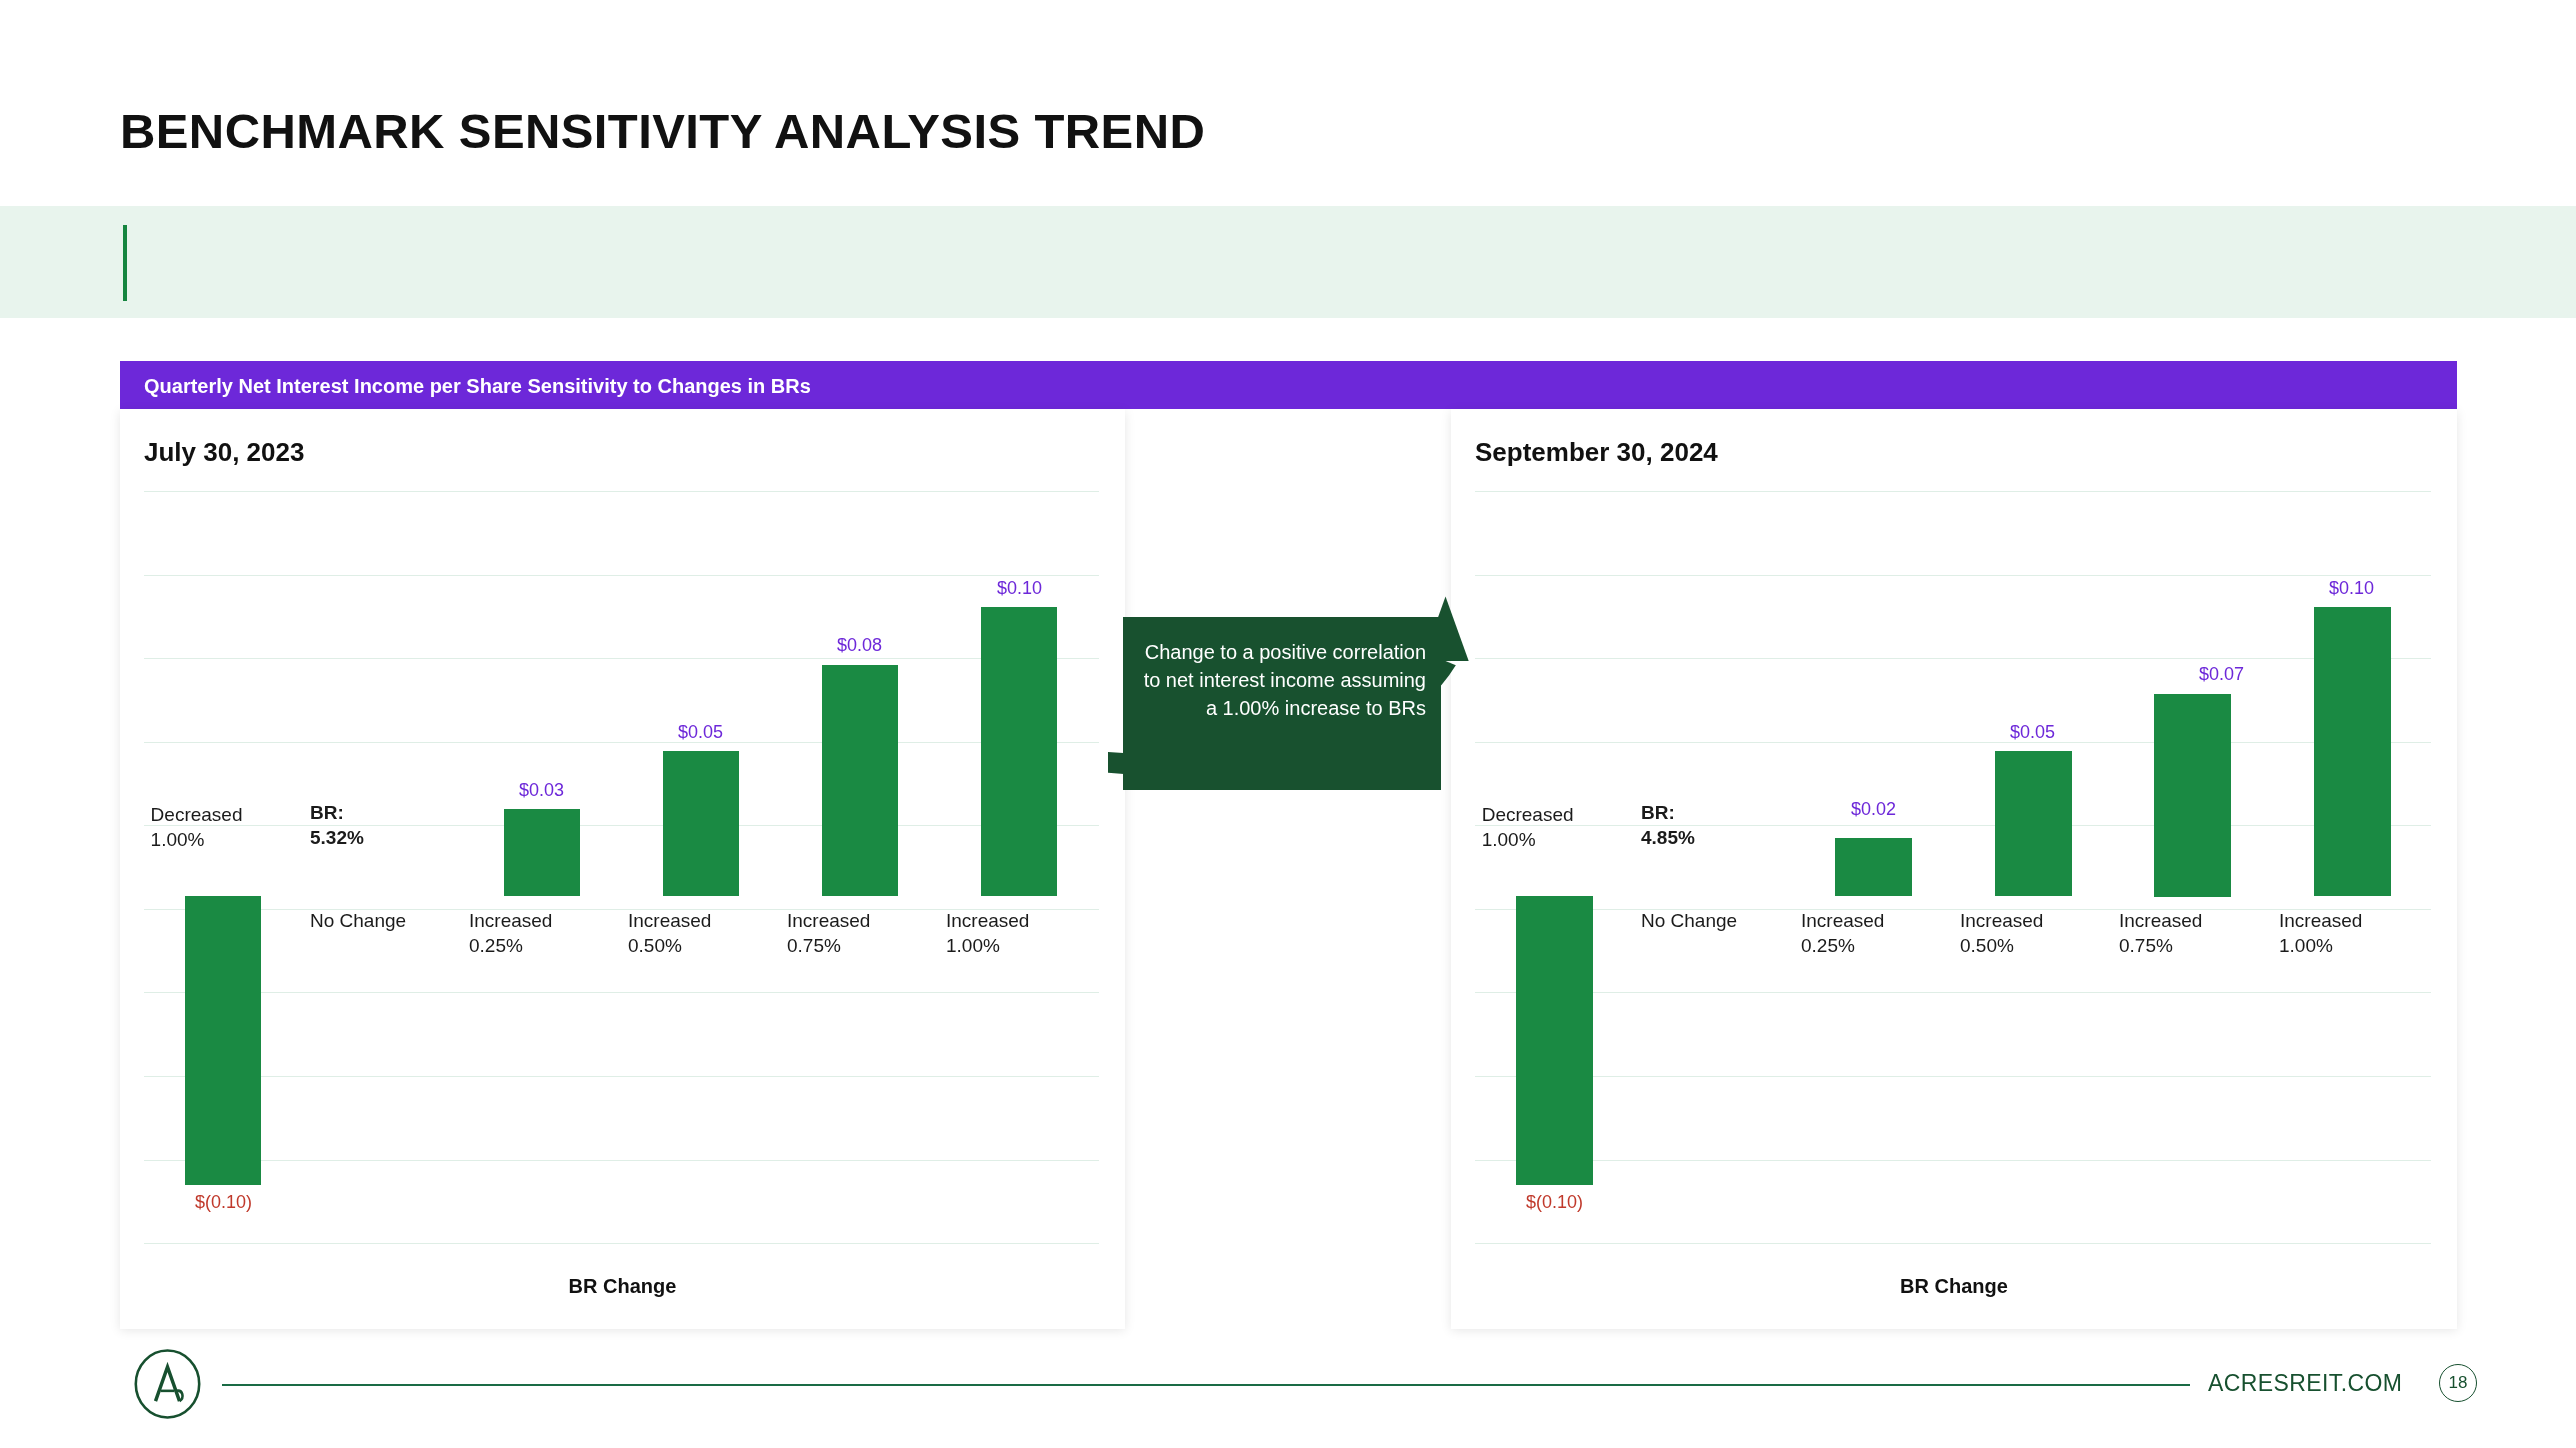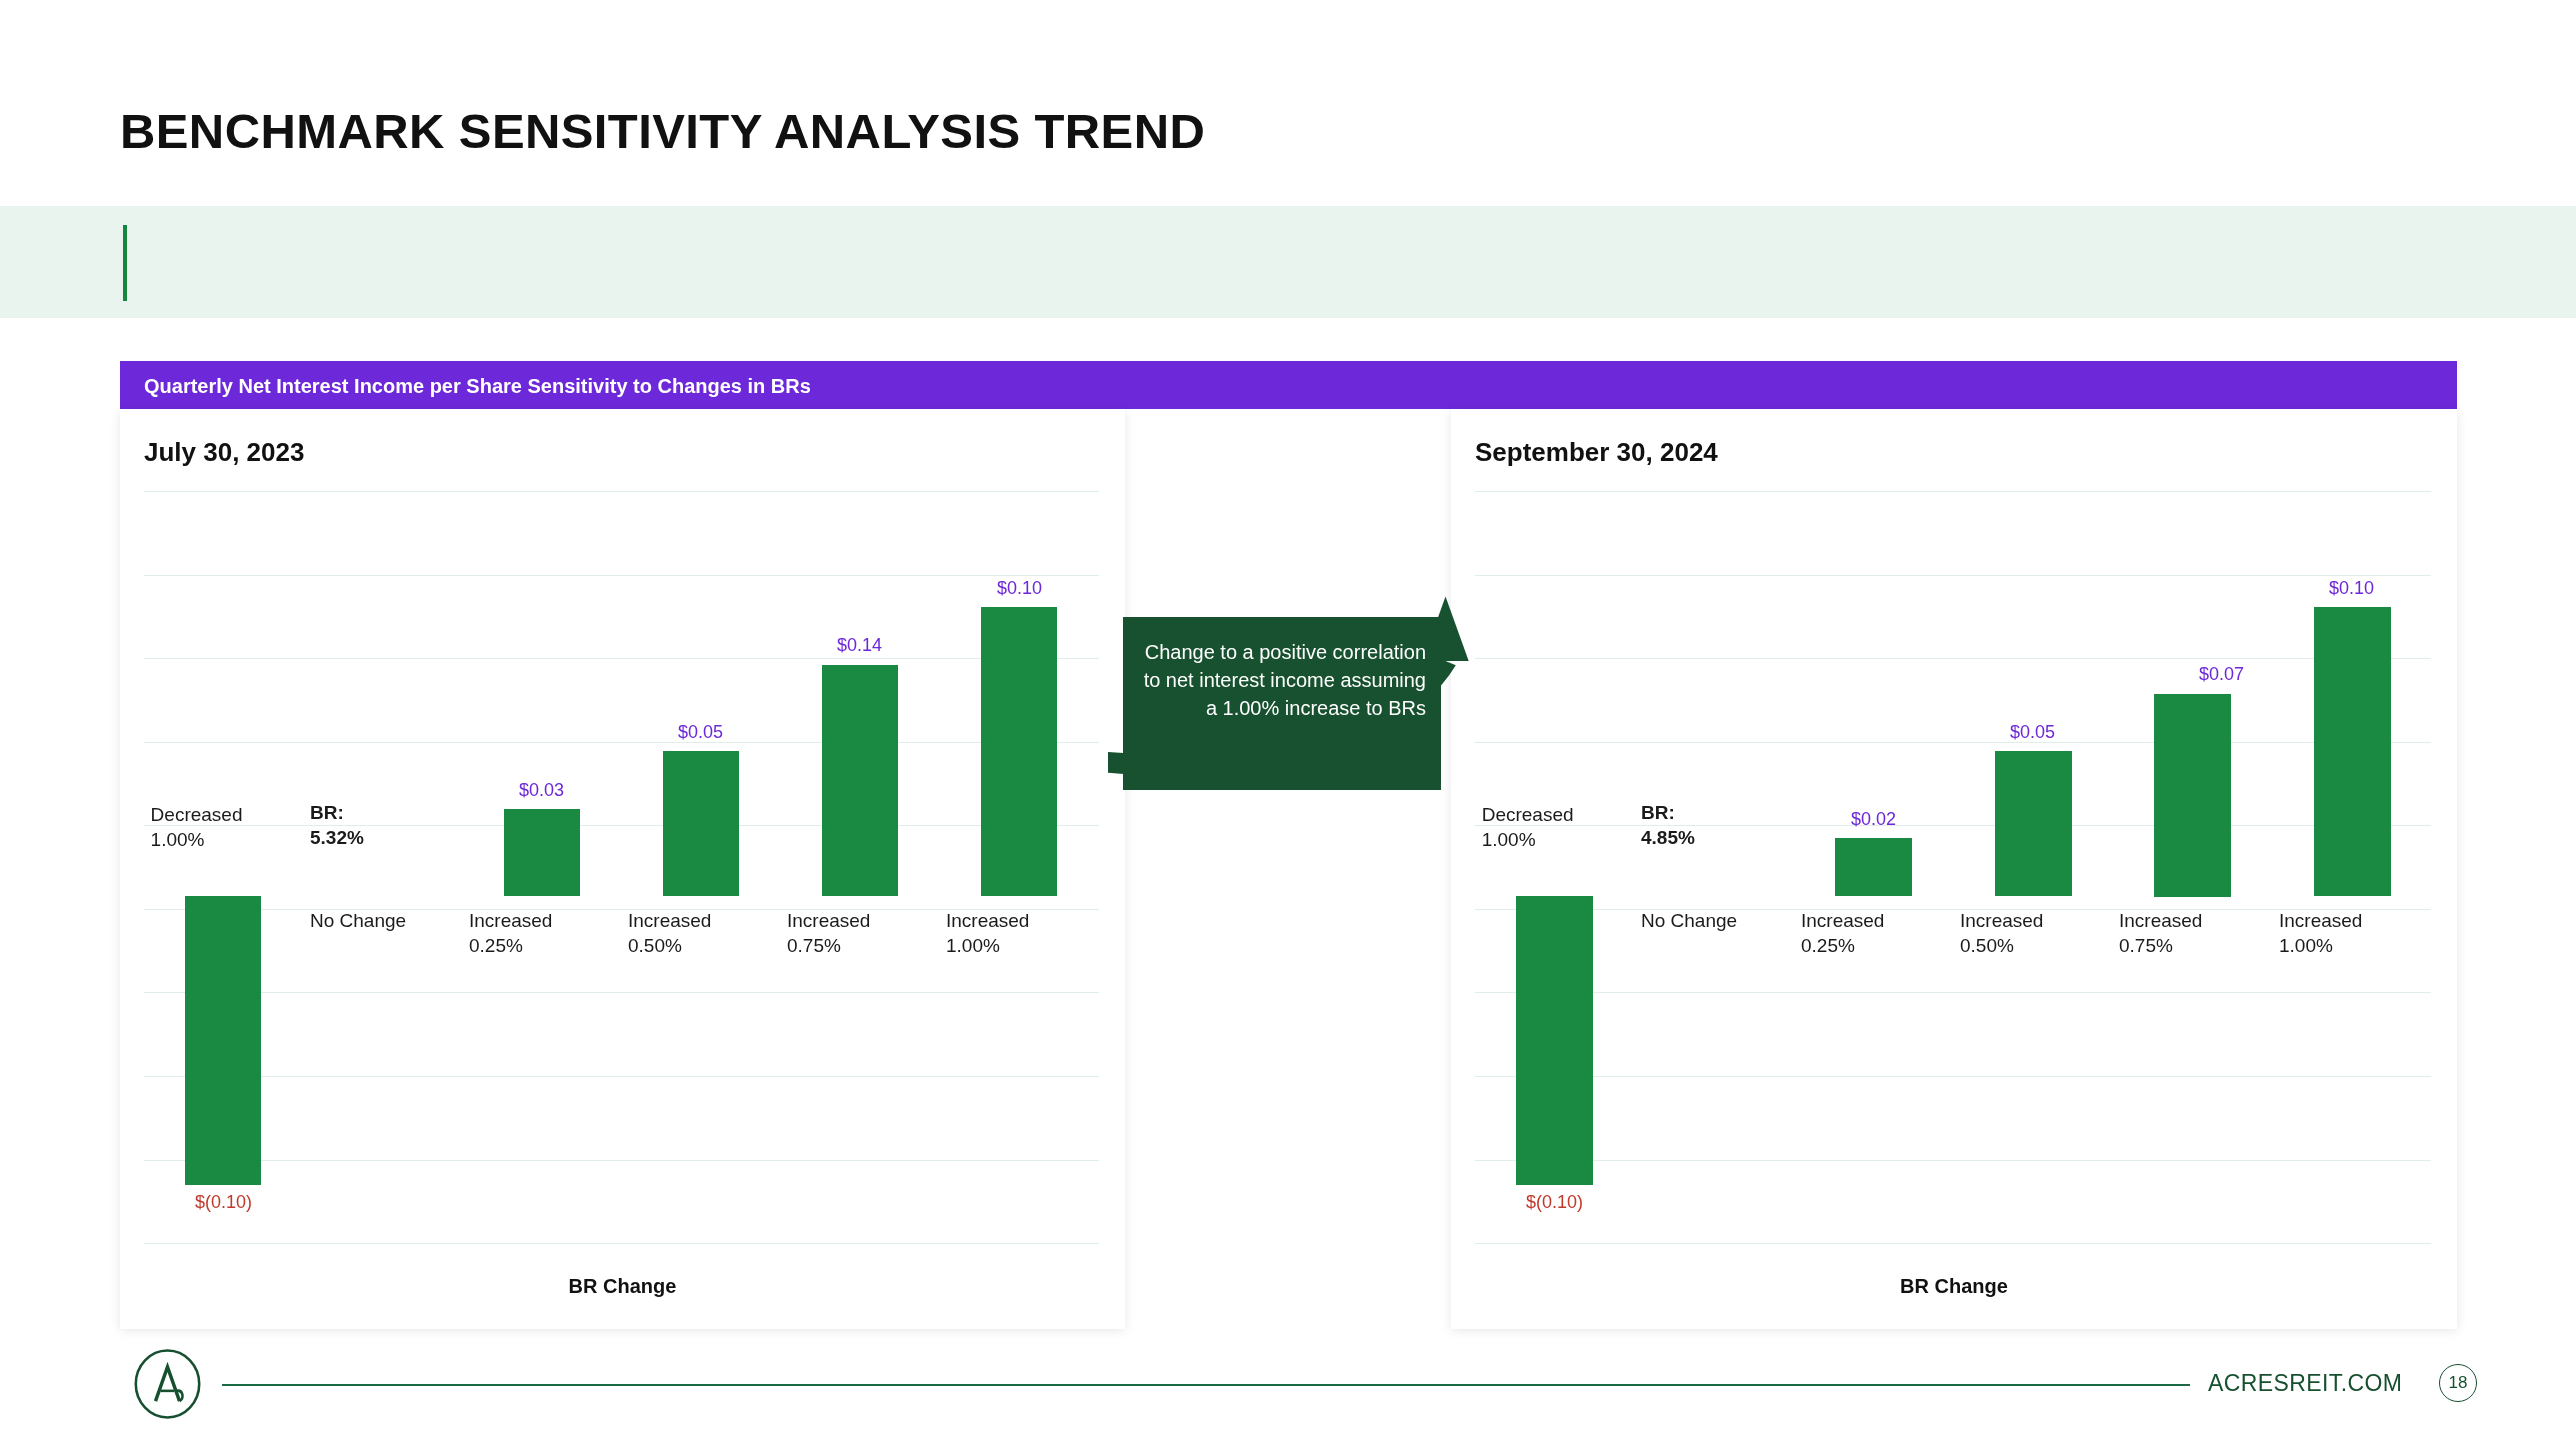--- a/index.html
+++ b/index.html
@@ -241,21 +241,21 @@
         </div>
         <div class="bar-col" style="left: 477px; width: 159px;"></div>
         <div class="bar" style="left: 519px; width: 76px; top: 260px; height: 145px;"></div>
         <div class="bar-value" style="left: 488px; top: 231px;">$0.05</div>
         <div class="cat-label" style="top: 417px; left: 484px;">
           <div>Increased</div>
           <div>0.50%</div>
         </div>
         <div class="bar-col" style="left: 637px; width: 159px;"></div>
         <div class="bar" style="left: 678px; width: 76px; top: 174px; height: 231px;"></div>
-        <div class="bar-value" style="left: 647px; top: 144px;">$0.14</div>
+        <div class="bar-value" style="left: 647px; top: 144px;">$0.08</div>
         <div class="cat-label" style="top: 417px; left: 643px;">
           <div>Increased</div>
           <div>0.75%</div>
         </div>
         <div class="bar-col" style="left: 796px; width: 159px;"></div>
         <div class="bar" style="left: 837px; width: 76px; top: 116px; height: 289px;"></div>
         <div class="bar-value" style="left: 807px; top: 87px;">$0.10</div>
         <div class="cat-label" style="top: 417px; left: 802px;">
           <div>Increased</div>
           <div>1.00%</div>
@@ -285,21 +285,21 @@
           <div>Decreased</div>
           <div>1.00%</div>
         </div>
         <div class="bar-col" style="left: 159px; width: 159px;"></div>
         <div class="cat-label bold" style="top: 309px; left: 166px;">
           <div>BR:</div>
           <div>4.85%</div>
         </div>
         <div class="bar-col" style="left: 319px; width: 159px;"></div>
         <div class="bar" style="left: 360px; width: 77px; top: 347px; height: 58px;"></div>
-        <div class="bar-value" style="left: 330px; top: 318px;">$0.02</div>
+        <div class="bar-value" style="left: 330px; top: 308px;">$0.02</div>
         <div class="cat-label" style="top: 417px; left: 326px;">
           <div>Increased</div>
           <div>0.25%</div>
         </div>
         <div class="bar-col" style="left: 478px; width: 159px;"></div>
         <div class="bar" style="left: 520px; width: 77px; top: 260px; height: 145px;"></div>
         <div class="bar-value" style="left: 489px; top: 231px;">$0.05</div>
         <div class="cat-label" style="top: 417px; left: 485px;">
           <div>Increased</div>
           <div>0.50%</div>

